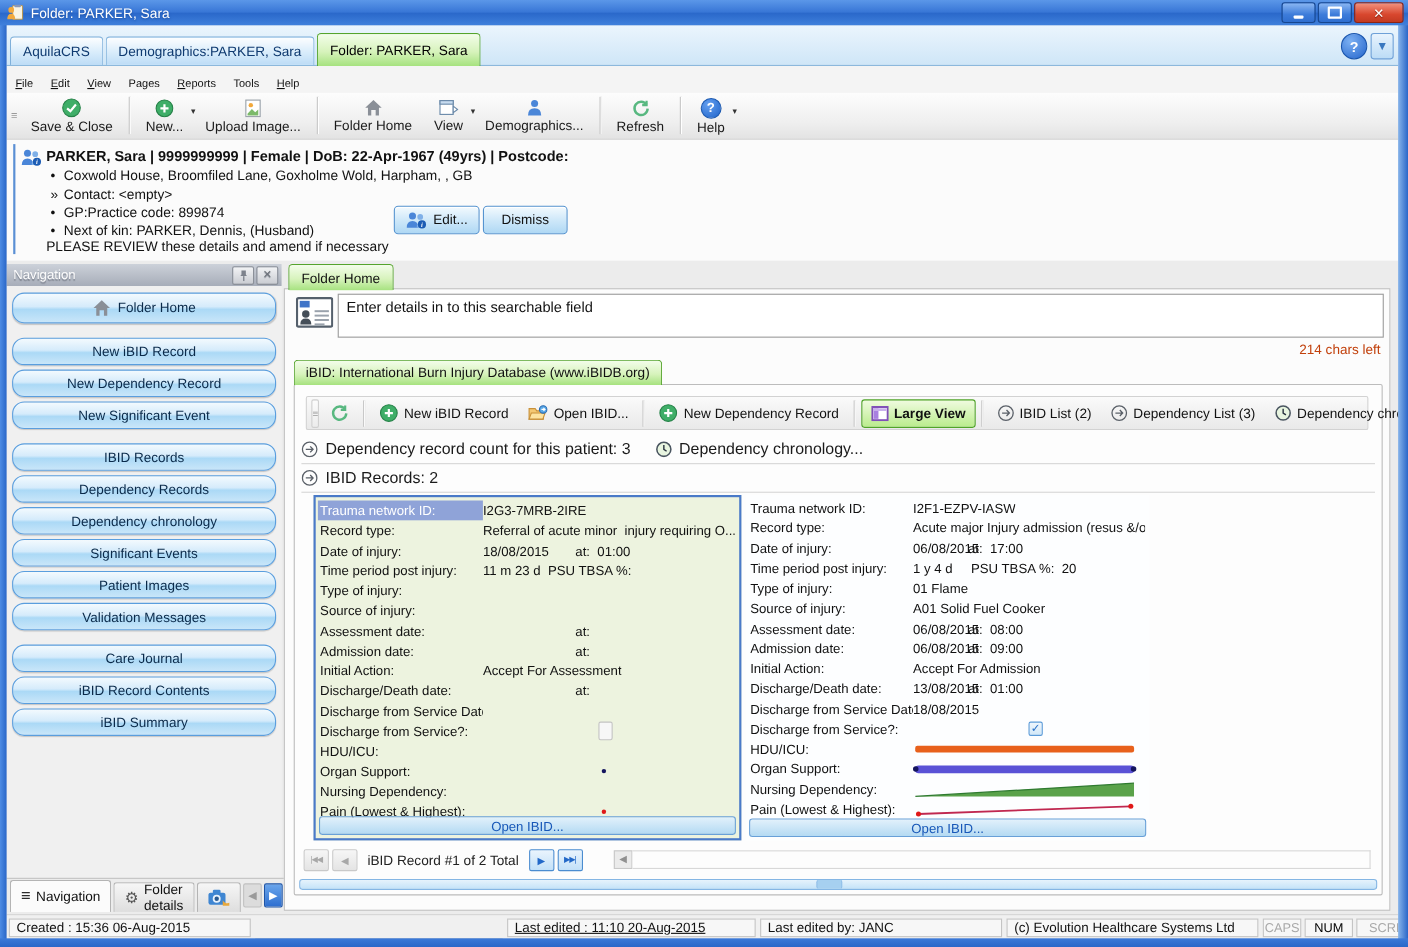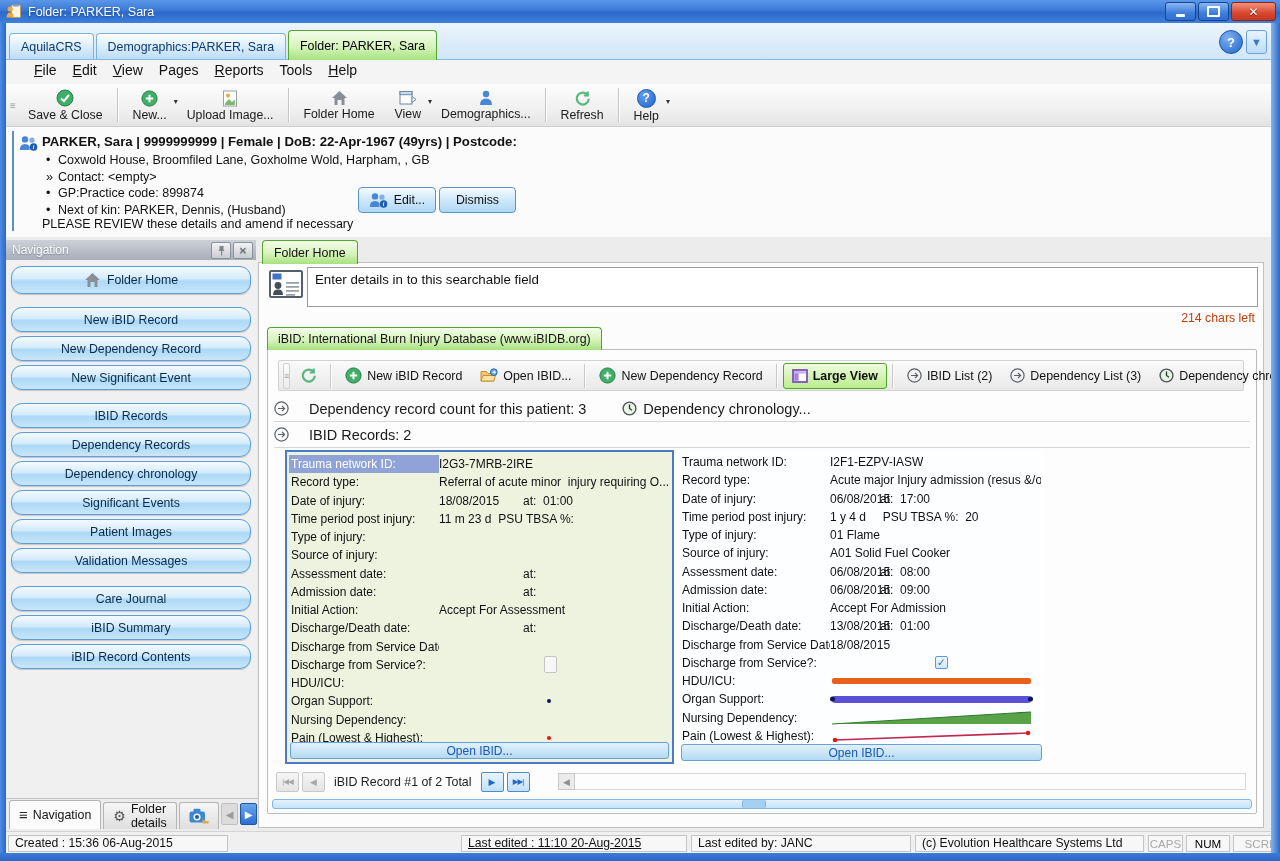--- a/index.html
+++ b/index.html
@@ -30,21 +30,21 @@
   .apptab.active{height:29px;background:linear-gradient(#f3fdea 0%,#d7f3bc 55%,#a6e27f 100%);
     border-color:#55a42c;color:#000;margin-bottom:-1px;z-index:5}
   #tabrow-right{margin-left:auto;display:flex;align-items:center;gap:3px;padding:0 4px 5px 0}
   #help-circle{width:22px;height:22px;border-radius:50%;border:1px solid #1a55ac;
     background:radial-gradient(circle at 35% 30%,#7cb0f2,#2465cc);color:#fff;font-weight:bold;font-size:13px;
     display:flex;align-items:center;justify-content:center}
   #tab-chevron{width:19px;height:22px;border-radius:3px;border:1px solid #6ea0d8;
     background:linear-gradient(#e8f3fd,#bcdcf6);color:#3a78c0;display:flex;align-items:center;justify-content:center;font-size:11px}
   
   #menubar{position:absolute;left:6px;right:9px;top:60px;height:24px;background:#f4f4f4;
-    border-bottom:1px solid #e2e2e2;display:flex;align-items:flex-start;padding-left:20px;font-size:14px;z-index:40}
+    border-bottom:1px solid #e2e2e2;display:flex;align-items:flex-end;padding-left:0;font-size:10px;z-index:40}
   .mitem{padding:2px 8px;border-radius:2px}
   .mitem u{text-decoration:underline}
   
   #toolbar{position:absolute;left:6px;right:9px;top:84px;height:42px;z-index:40;
     background:linear-gradient(#fdfdfd,#efefef 65%,#e3e3e3);border-bottom:1px solid #cfcfcf;
     display:flex;align-items:center;padding-left:2px}
   #tb-grip{width:10px;height:30px;display:flex;align-items:center;justify-content:center;color:#9a9a9a;font-size:10px}
   .tbtn{display:flex;flex-direction:column;align-items:center;justify-content:center;gap:1px;
     padding:2px 10px 1px;height:38px;border-radius:3px;position:relative}
   .tlbl{font-size:12.3px;color:#1a1a1a;white-space:nowrap}
@@ -109,21 +109,21 @@
   #ibid-panel{position:absolute;left:8px;top:86px;width:988px;height:463px;background:#fdfdfd;
     border:1px solid #bcbcbc;border-radius:2px}
   #itoolbar{position:absolute;left:10px;top:10px;right:12px;height:29px;
     background:linear-gradient(#fafafa,#e9e9e9);border:1px solid #d2d2d2;border-radius:2px;
     display:flex;align-items:center;padding:0 4px;gap:2px}
   .itbtn{display:flex;align-items:center;gap:5px;height:24px;padding:0 8px;border-radius:3px;font-size:12.4px;white-space:nowrap}
   .itbtn.active{background:linear-gradient(#effbdf,#baec8d);border:1px solid #50a428;font-weight:bold}
   .itsep{width:1px;height:24px;background:#c8c8c8;border-right:1px solid #fff;margin:0 3px}
   #it-grip{width:14px;height:24px;border:1px solid #d0d0d0;border-radius:2px;background:linear-gradient(#fcfcfc,#ececec);
     display:flex;align-items:center;justify-content:center;color:#9a9a9a;font-size:9px}
-  .ihdr{position:absolute;left:6px;right:6px;height:25px;display:flex;align-items:center;gap:20px;
+  .ihdr{position:absolute;left:6px;right:6px;height:25px;display:flex;align-items:center;gap:7px;
     font-size:14.5px;color:#1a1a1a;border-bottom:1px solid #d6d6d6}
   #hdr1{top:46px}
   #hdr2{top:72px}
   .ihdr .second{margin-left:16px;display:flex;align-items:center;gap:6px}
   
   #cards{position:absolute;left:0;top:100px;right:0;height:318px}
   .card{position:absolute;top:0;height:314px;background:#fdfeff;box-sizing:border-box}
   .card.sel{left:17px;width:389px;border:2px solid #4a7ac8;background:#edf3df}
   .card.plain{left:410px;width:367px}
   .crows{position:absolute;left:4px;right:4px;top:3px;height:292px;display:flex;flex-direction:column}
@@ -397,24 +397,24 @@
           </div>
           <div class="nbtn">
             <span>Validation Messages</span>
           </div>
         </div>
         <div class="ngroup">
           <div class="nbtn">
             <span>Care Journal</span>
           </div>
           <div class="nbtn">
+            <span>iBID Record Contents</span>
+          </div>
+          <div class="nbtn">
             <span>iBID Summary</span>
-          </div>
-          <div class="nbtn">
-            <span>iBID Record Contents</span>
           </div>
         </div>
       </div>
   </div>
 
   <div id="nav-tabs">
     <div id="nav-tabs-items" style="display:flex;align-items:flex-end">
         <div class="navtab active">
           <span class="ic">
             <span class="glyph-burger">≡</span>

